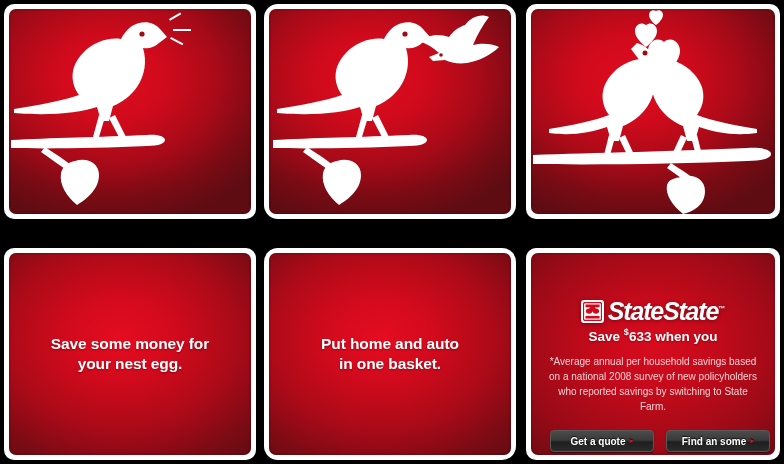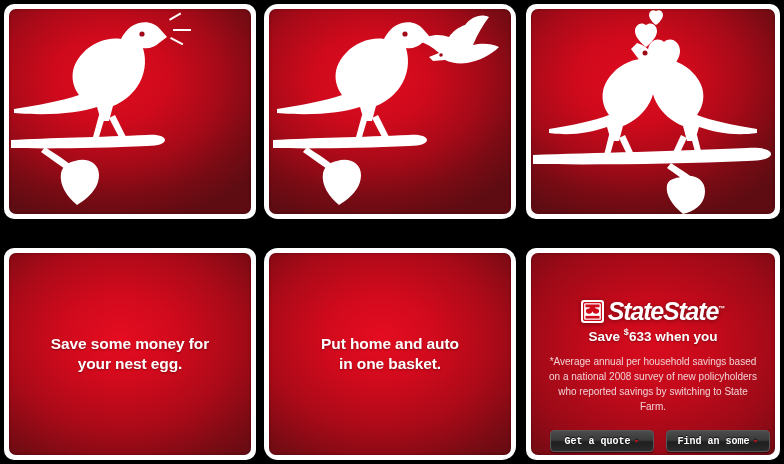--- a/index.html
+++ b/index.html
@@ -45,21 +45,21 @@
           letter-spacing:-1.2px;line-height:1;white-space:nowrap;
           font-family:"Liberation Sans","DejaVu Sans",sans-serif;}
   .sfword .tm{font-size:7px;font-style:normal;vertical-align:super;letter-spacing:0;}
 
   .headline{margin-top:2px;font-size:13.5px;font-weight:bold;line-height:1.3;
             color:#fff;text-shadow:0 1px 2px rgba(0,0,0,.35);}
   .headline .sup{font-size:9px;vertical-align:super;}
   .fineprint{margin-top:9px;font-size:10px;line-height:1.5;color:#f2d2d5;
              padding:0 14px;}
 
-  .btnrow{position:absolute;left:19px;right:5px;bottom:3px;display:flex;gap:12px;font-family:Liberation Mono, monospace;}
+  .btnrow{position:absolute;left:19px;right:5px;bottom:3px;display:flex;gap:12px;}
   .btn{flex:1;height:20px;border-radius:4px;
        background:linear-gradient(180deg,#4c4c4c 0%,#3a3a3a 45%,#1f1f1f 55%,#2b2b2b 100%);
        border:1px solid #585858;box-shadow:0 1px 1px rgba(0,0,0,.6);
        display:flex;align-items:center;justify-content:center;gap:4px;
        color:#fff;font-size:10px;font-weight:bold;cursor:pointer;
        text-shadow:0 -1px 1px rgba(0,0,0,.8);}
   .btn .arw{color:#e0121f;font-size:8px;line-height:1;}
 </style>
 </head>
 <body>

